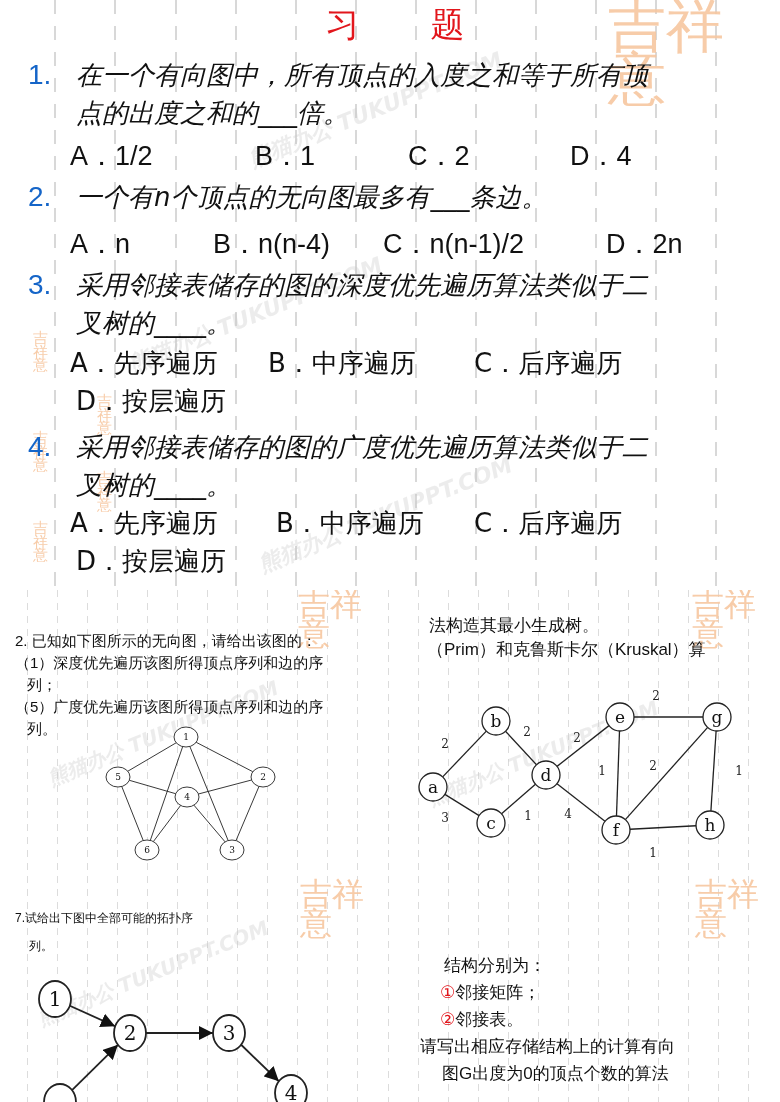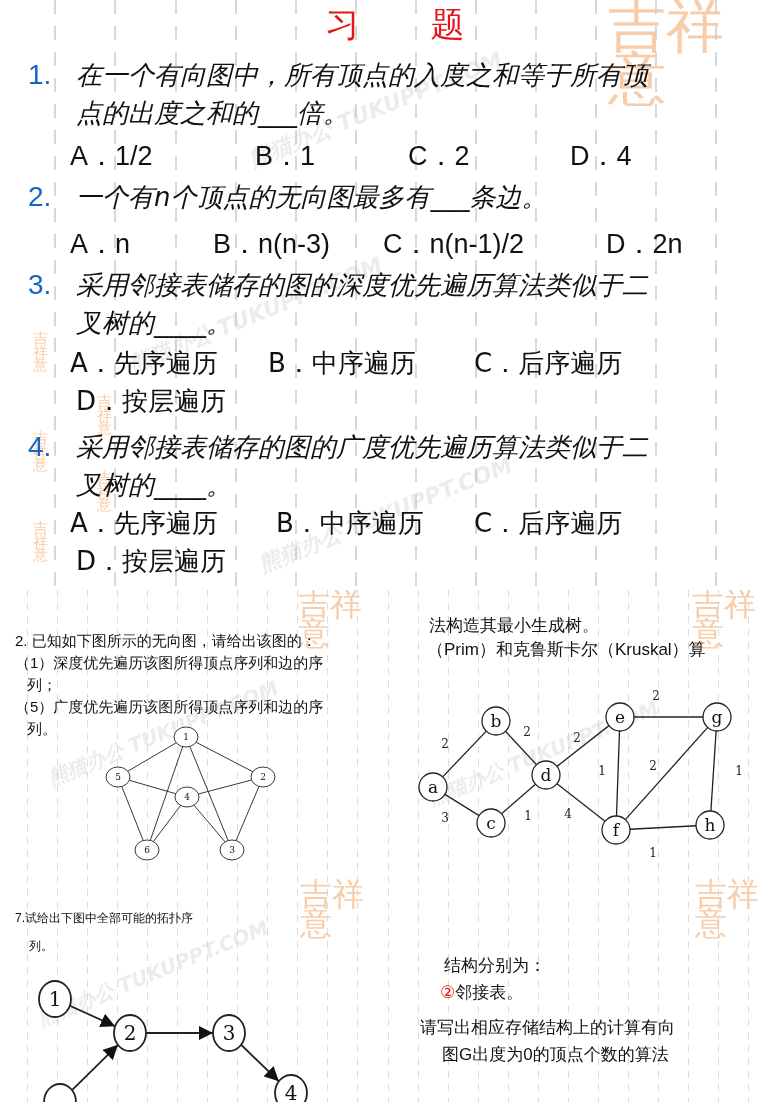--- a/index.html
+++ b/index.html
@@ -78,21 +78,21 @@
     <span style="left:338px">C．2</span>
     <span style="left:500px">D．4</span>
   </div>
 
   <div class="q" style="top:178px;">
     <span class="qnum">2.</span>
     <span class="qtext">一个有n个顶点的无向图最多有___条边。</span>
   </div>
   <div class="opts" style="top:226px;left:70px;">
     <span style="left:0">A．n</span>
-    <span style="left:143px">B．n(n-3)</span>
+    <span style="left:143px">B．n(n-4)</span>
     <span style="left:313px">C．n(n-1)/2</span>
     <span style="left:536px">D．2n</span>
   </div>
 
   <div class="q" style="top:266px;">
     <span class="qnum">3.</span>
     <span class="qtext">采用邻接表储存的图的深度优先遍历算法类似于二</span>
     <span class="qtext">叉树的____。</span>
   </div>
   <div class="opts" style="top:346px;left:70px;">
@@ -165,23 +165,26 @@
 </div>
 
 <div class="mid" style="left:15px;top:904px;width:380px;font-size:12px;line-height:28px;">
   <div>7.试给出下图中全部可能的拓扑序</div>
   <div style="padding-left:14px">列。</div>
 </div>
 
 <div class="mid" style="left:420px;top:952px;width:360px;font-size:17px;line-height:27px;">
   <div style="padding-left:24px">结构分别为：</div>
   <div style="padding-left:20px">
+    <span class="red">①</span><span>邻接矩阵；</span>
+  </div>
+  <div style="padding-left:20px">
     <span class="red">②</span><span>邻接表。</span>
   </div>
-  <div style="margin-top:8px">请写出相应存储结构上的计算有向</div>
+  <div style="margin-top:0">请写出相应存储结构上的计算有向</div>
   <div style="padding-left:22px">图G出度为0的顶点个数的算法</div>
 </div>
 
 <svg id="graphs" width="780" height="1102" style="position:absolute;left:0;top:0;pointer-events:none;">
   <defs>
     <marker id="arrow" viewBox="0 0 10 10" refX="10" refY="5" markerWidth="8" markerHeight="8" orient="auto-start-reverse">
       <path d="M0,0 L10,5 L0,10 z" fill="#111"></path>
     </marker>
   </defs>
   <g id="g5">

